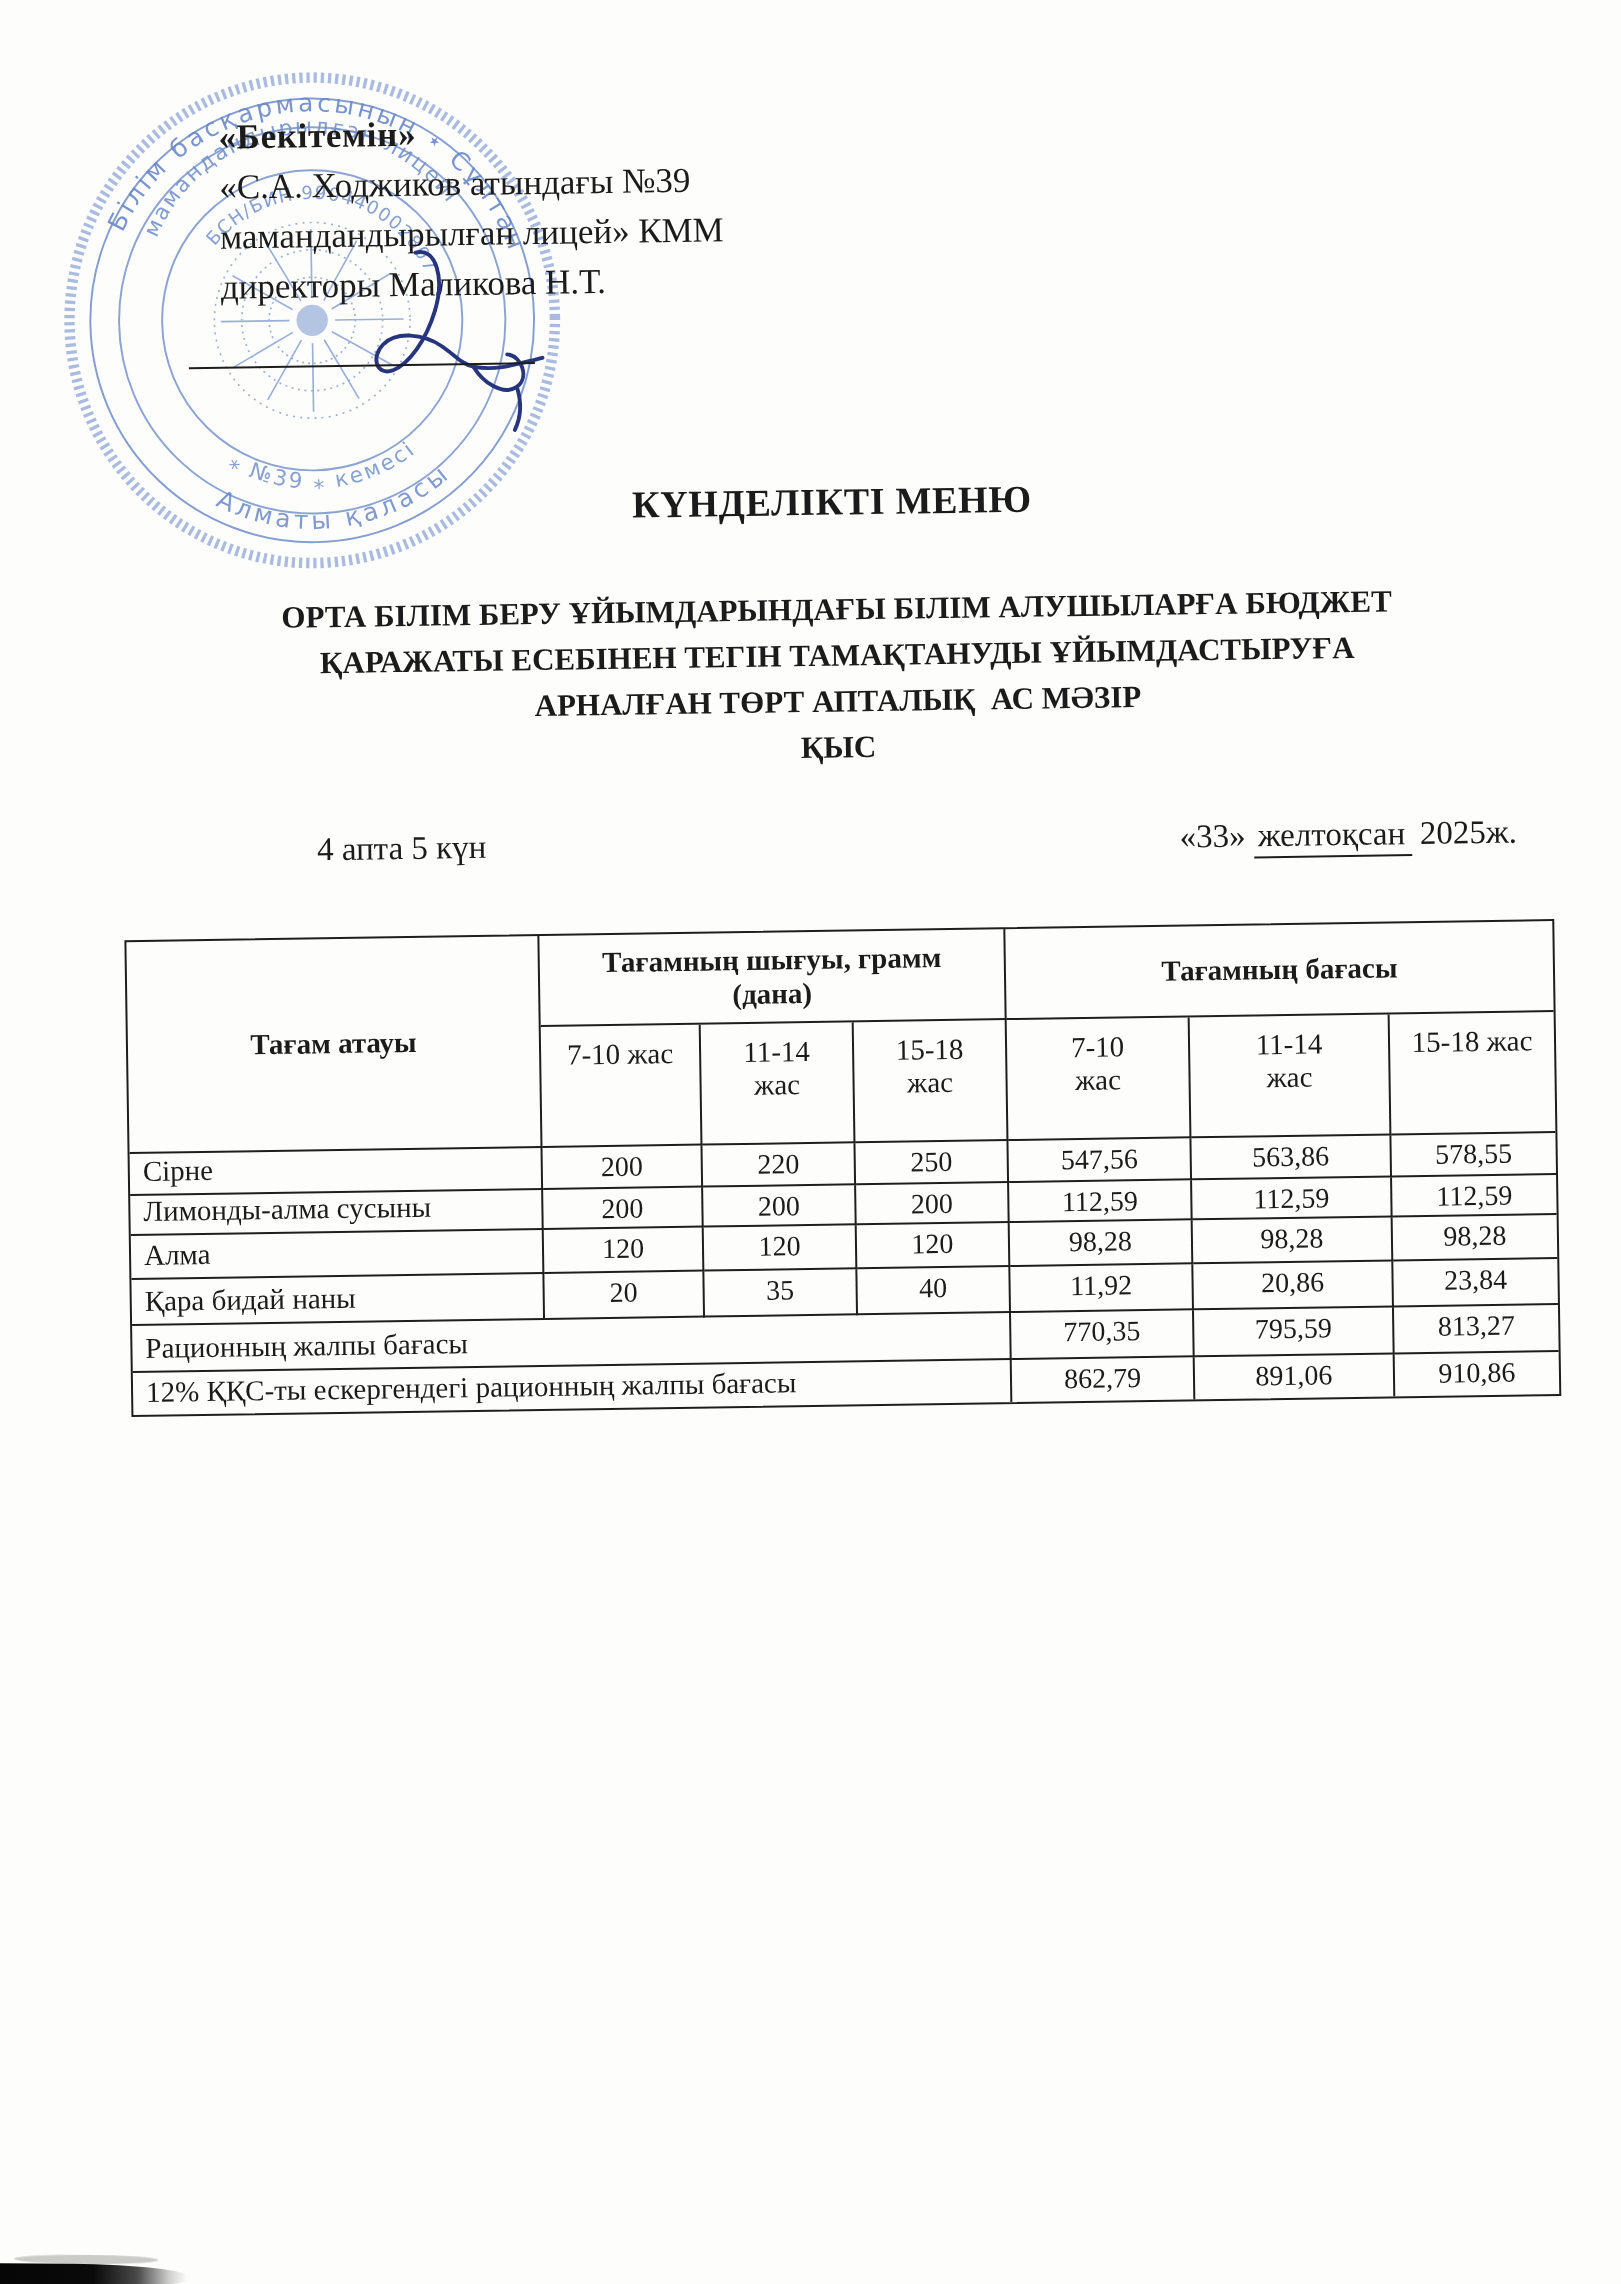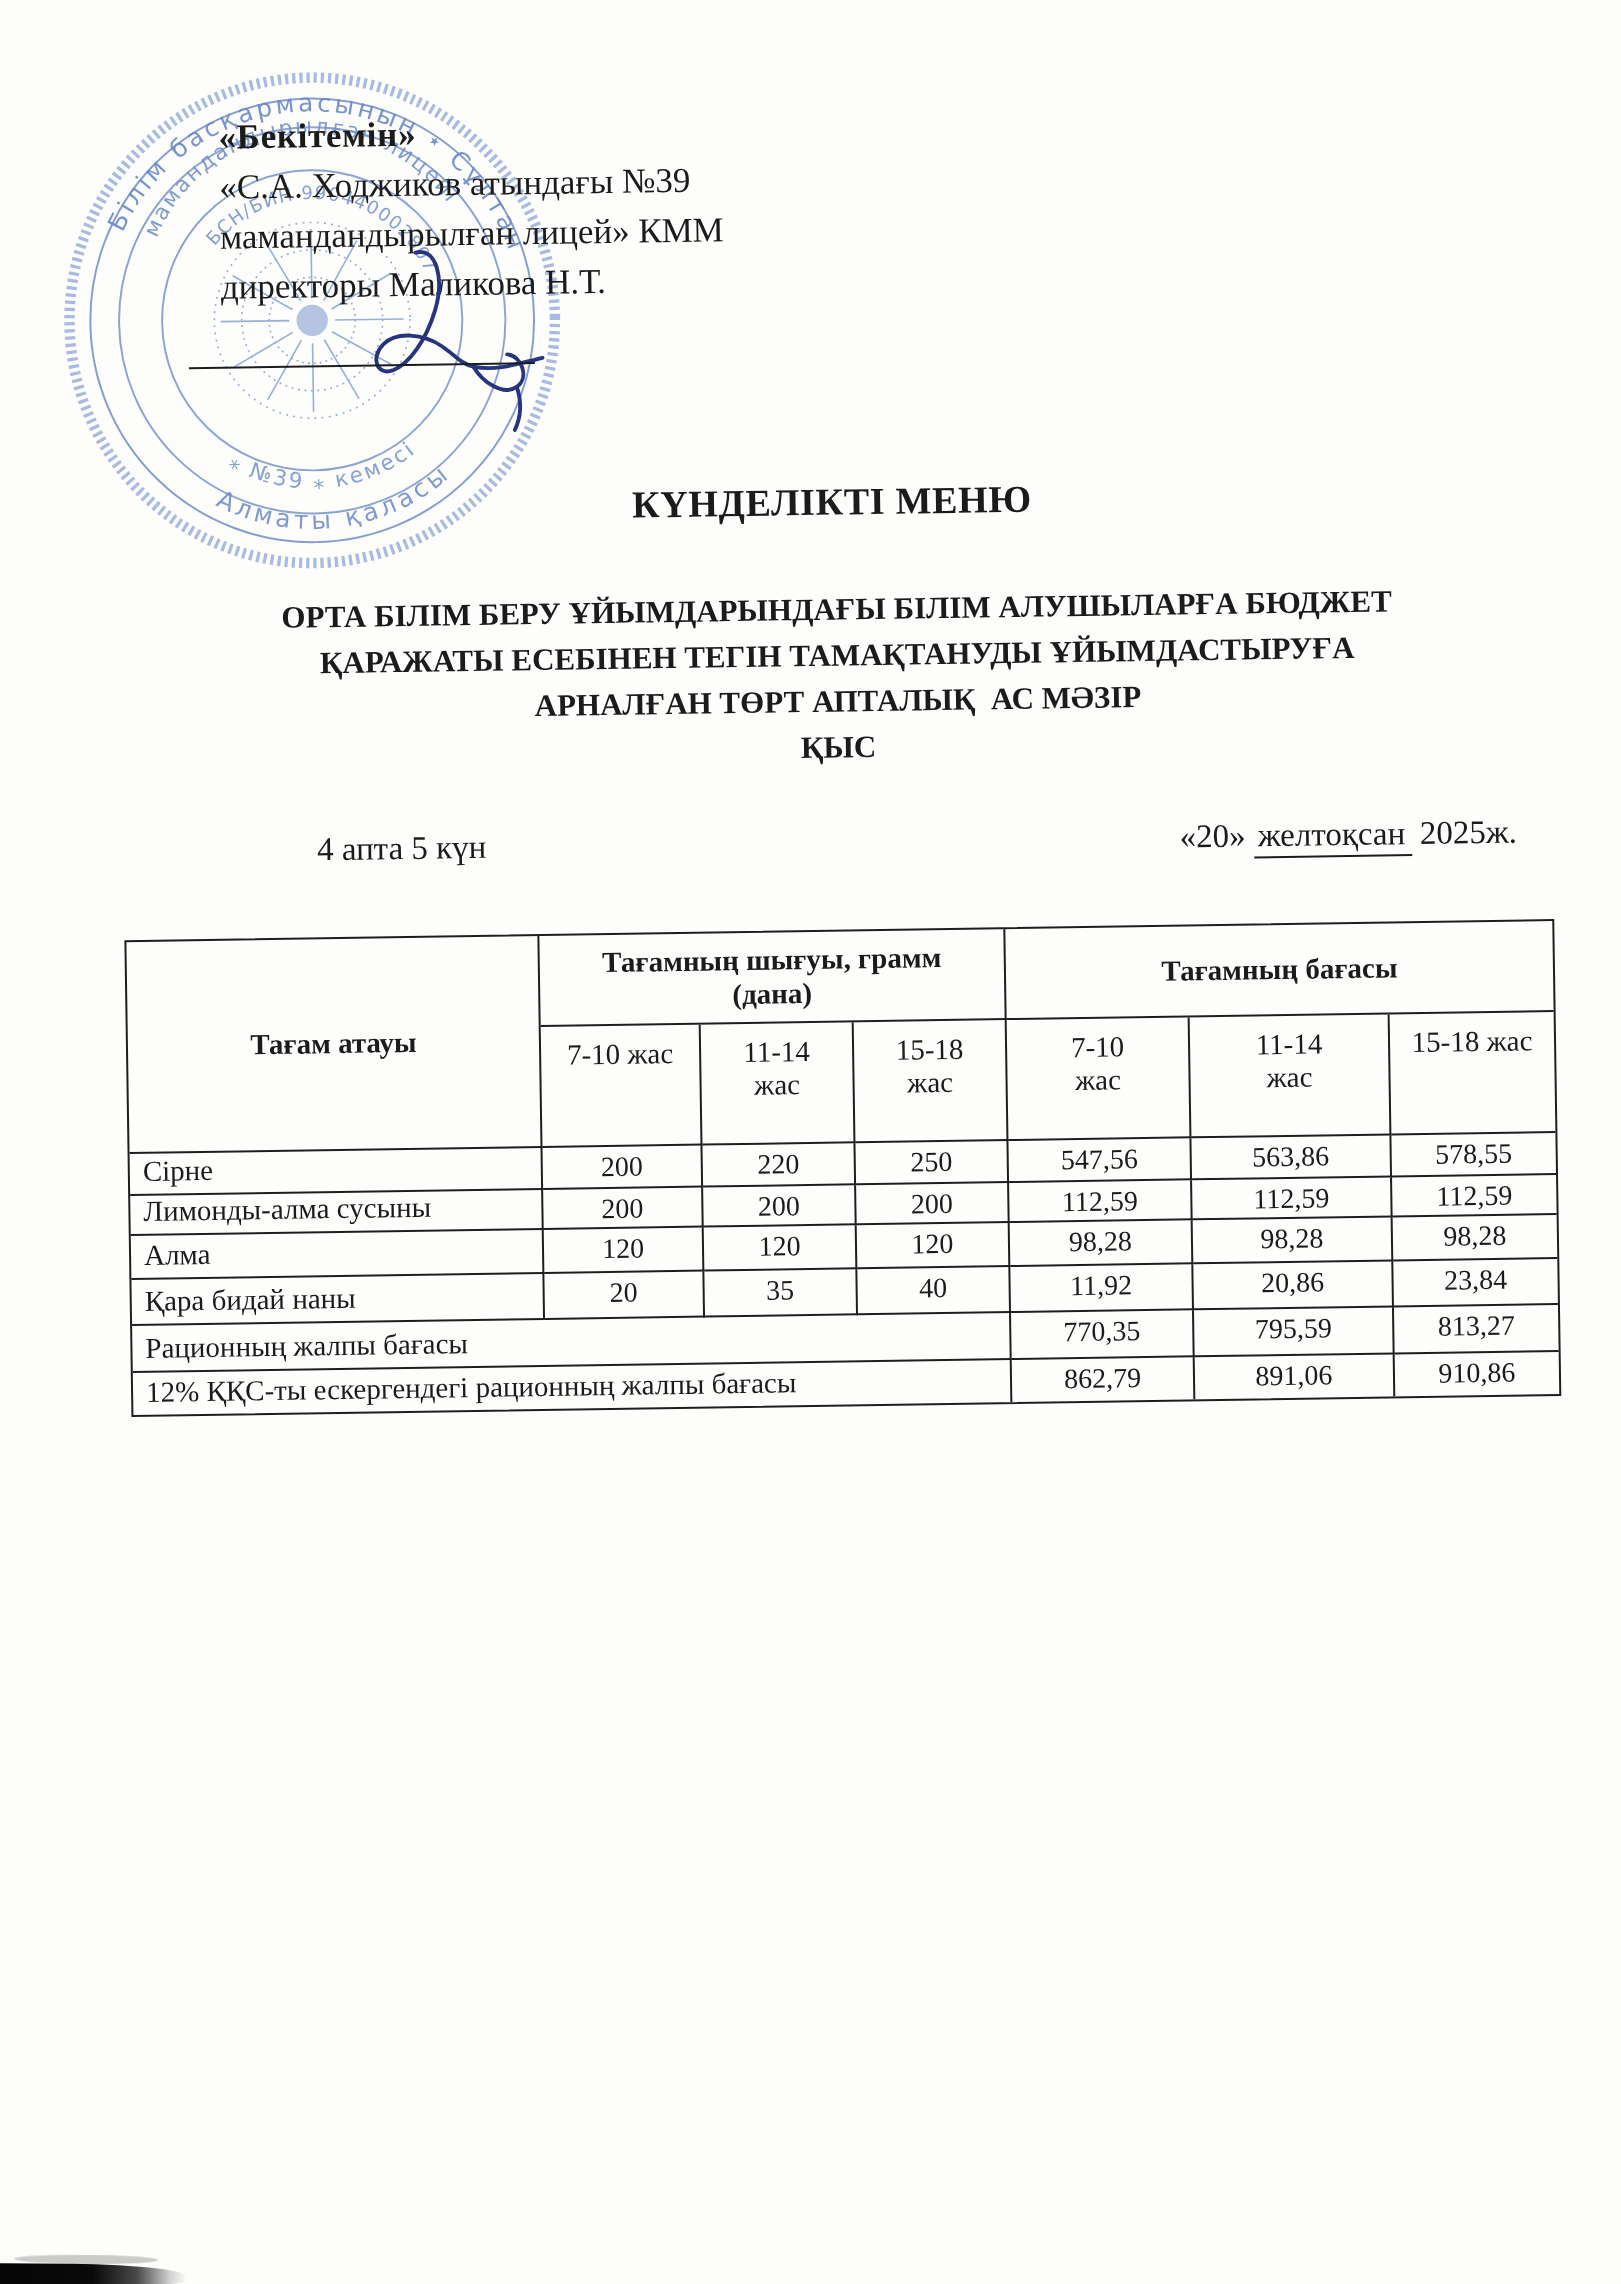--- a/index.html
+++ b/index.html
@@ -149,21 +149,21 @@
 
   <div class="subtitle">
     <div>ОРТА БІЛІМ БЕРУ ҰЙЫМДАРЫНДАҒЫ БІЛІМ АЛУШЫЛАРҒА БЮДЖЕТ</div>
     <div>ҚАРАЖАТЫ ЕСЕБІНЕН ТЕГІН ТАМАҚТАНУДЫ ҰЙЫМДАСТЫРУҒА</div>
     <div>АРНАЛҒАН ТӨРТ АПТАЛЫҚ  АС МӘЗІР</div>
     <div>ҚЫС</div>
   </div>
 
   <div class="date-row">
     <span class="week">4 апта 5 күн</span>
-    <span class="date"><span>«20»</span> <span class="month">желтоқсан</span> <span>2025ж.</span></span>
+    <span class="date"><span>«33»</span> <span class="month">желтоқсан</span> <span>2025ж.</span></span>
   </div>
 
   <div class="menu-table">
 
     <div class="cell h" style="grid-column:1;grid-row:1/3;">Тағам атауы</div>
     <div class="cell h pre" style="grid-column:2/5;grid-row:1;">Тағамның шығуы, грамм
 (дана)</div>
     <div class="cell h no-r" style="grid-column:5/8;grid-row:1;">Тағамның бағасы</div>
 
     <div class="cell sub" style="grid-column:2;grid-row:2;">

